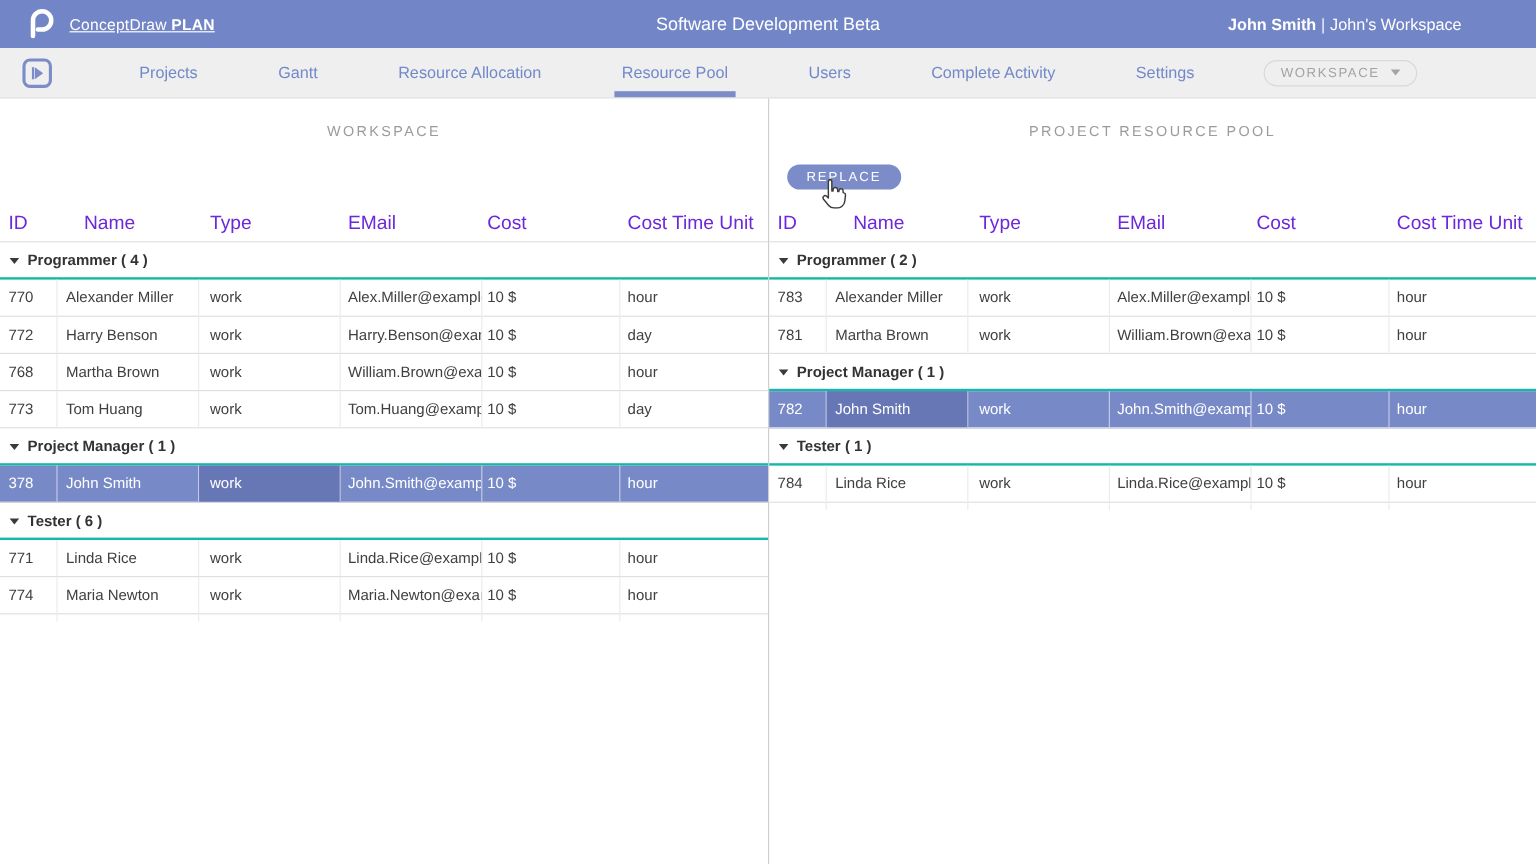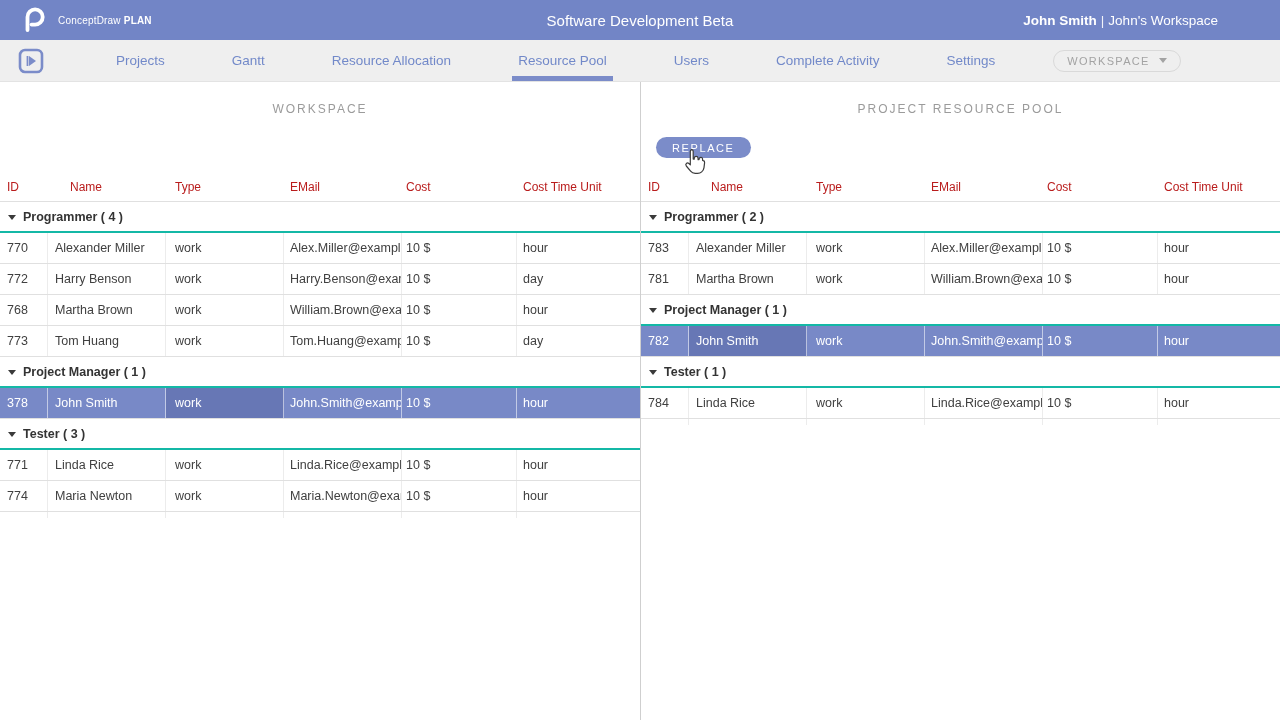--- a/index.html
+++ b/index.html
@@ -6,21 +6,21 @@
   html, body { width: 1280px; height: 720px; overflow: hidden; }
   body { font-family: "Liberation Sans", sans-serif; background: #ffffff; position: relative; }
 
   
   .topbar {
     height: 40px; background: #7285c6; color: #fff;
     display: flex; align-items: center; position: relative;
   }
   .brand { display: flex; align-items: center; padding-left: 19px; z-index: 2; }
   .logo { width: 26px; height: 26px; margin-right: 13px; display: flex; align-items: center; justify-content: center; }
-  .brand-text { font-size: 10px; letter-spacing: .2px; }
+  .brand-text { font-size: 13px; letter-spacing: .2px; text-decoration: underline; }
   .brand-text .bold { font-weight: bold; }
   .app-title {
     position: absolute; left: 0; right: 0; text-align: center;
     font-size: 15px; color: #fff; z-index: 1;
   }
   .user-info { position: absolute; right: 62px; font-size: 13.5px; z-index: 2; }
   .user-info .uname { font-weight: bold; }
   .user-info .sep { margin: 0 4px; opacity: .9; }
 
   
@@ -66,21 +66,21 @@
     font-size: 11px; letter-spacing: 1.6px; font-family: "Liberation Sans", sans-serif;
     cursor: pointer; z-index: 2;
   }
   .mouse-cursor { position: absolute; top: 66px; left: 43px; z-index: 5; }
 
   
   .rtable { position: absolute; top: 90px; left: 0; right: 0; font-size: 12.5px; }
   .thead, .tr, .stub {
     display: grid; grid-template-columns: 48px 118px 118px 118px 115px 1fr;
   }
-  .thead { height: 30px; align-items: center; border-bottom: 1px solid #e0e0e0; color: #b91c1c; font-size: 12px; }
+  .thead { height: 30px; align-items: center; border-bottom: 1px solid #e0e0e0; color: #6d28d9; font-size: 16px; }
   .th { overflow: hidden; white-space: nowrap; }
   .th.c-id   { padding-left: 7px; }
   .th.c-name { padding-left: 22px; }
   .th.c-type { padding-left: 9px; }
   .th.c-email{ padding-left: 6px; }
   .th.c-cost { padding-left: 4px; }
   .th.c-unit { padding-left: 6px; }
 
   .group-row {
     height: 31px; border-bottom: 2px solid #14b8a6; display: flex; align-items: center;
@@ -213,21 +213,21 @@
         <div class="td c-id">378</div>
         <div class="td c-name">John Smith</div>
         <div class="td c-type dark">work</div>
         <div class="td c-email">John.Smith@example.</div>
         <div class="td c-cost">10 $</div>
         <div class="td c-unit c-last">hour</div>
       </div>
 
       <div class="group-row">
         <span class="group-caret"></span>
-        <span>Tester ( 3 )</span>
+        <span>Tester ( 6 )</span>
       </div>
       <div class="tr">
         <div class="td c-id">771</div>
         <div class="td c-name">Linda Rice</div>
         <div class="td c-type">work</div>
         <div class="td c-email">Linda.Rice@example.c</div>
         <div class="td c-cost">10 $</div>
         <div class="td c-unit c-last">hour</div>
       </div>
       <div class="tr">

